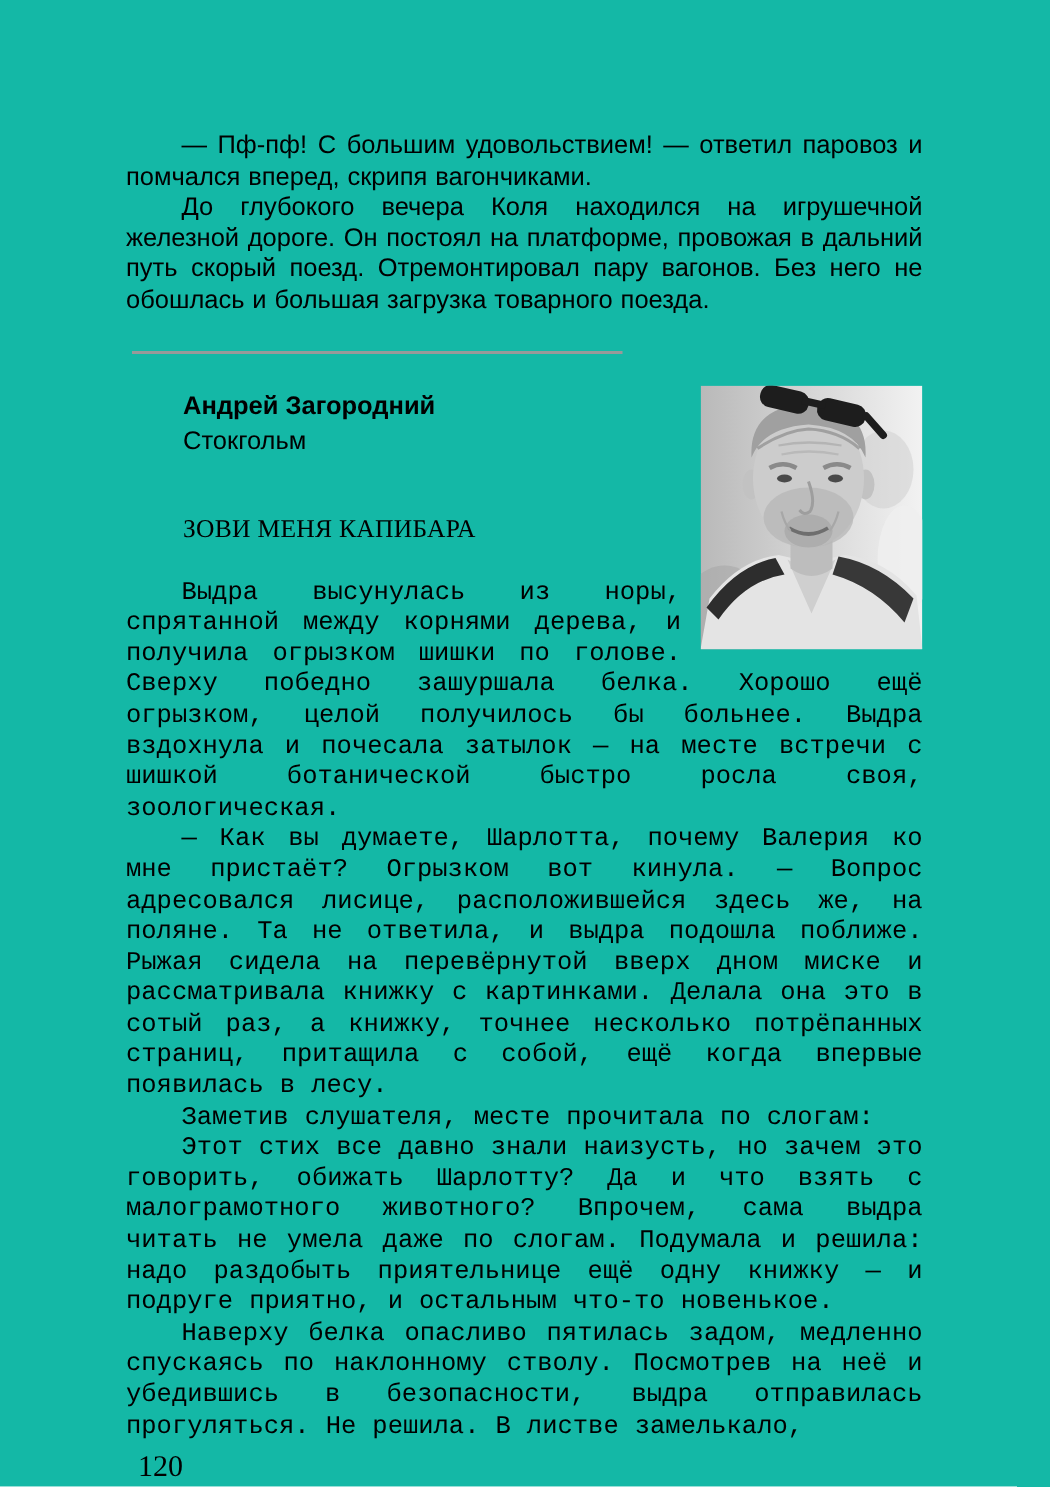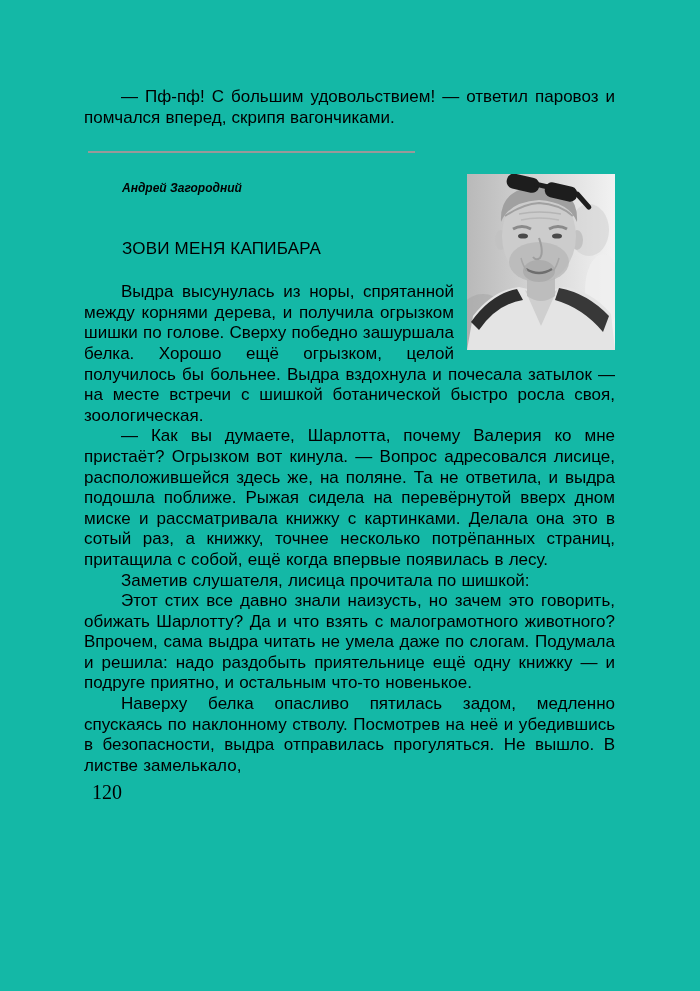--- a/index.html
+++ b/index.html
@@ -35,52 +35,53 @@
   .photo {
     float: right;
     width: 148px;
     height: 176px;
     margin: 21px 0 8px 13px;
     overflow: hidden;
   }
   .photo svg { display: block; }
   .author-name {
     margin: 23px 0 0 38px;
-    font-size: 12px;
+    font-size: 17px;
     font-weight: bold;
     line-height: 24px;
-    font-style: italic;
   }
   .author-city {
     margin: 0 0 0 38px;
     font-size: 17px;
     line-height: 21px;
   }
   .story-title {
     margin: 38px 0 0 38px;
     font-size: 17px;
     line-height: 21px;
     letter-spacing: 0.2px;
+    font-family: Liberation Serif, serif;
   }
-  .story { margin-top: 23px; }
+  .story { margin-top: 23px; font-family: Liberation Mono, monospace; }
   .page-number {
     margin: 4px 0 4px 8px;
     font-family: "Liberation Serif", serif;
     font-size: 20px;
     line-height: 24px;
   }
 </style>
 </head>
 <body>
 
 <div class="page">
   <div class="content">
 
     <div>
         <p class="para">— Пф-пф! С большим удовольствием! — ответил паровоз и помчался вперед, скрипя вагончиками.</p>
+        <p class="para">До глубокого вечера Коля находился на игрушечной железной дороге. Он постоял на платформе, провожая в дальний путь скорый поезд. Отремонтировал пару вагонов. Без него не обошлась и большая загрузка товарного поезда.</p>
       </div>
 
     <hr class="divider">
 
     <div class="photo">
       <svg width="148" height="176" viewBox="0 0 148 176" xmlns="http://www.w3.org/2000/svg">
         <defs>
           <linearGradient id="bgGrad" x1="0" y1="0" x2="1" y2="0">
             <stop offset="0" stop-color="#b9b9b9"></stop>
             <stop offset="0.55" stop-color="#d9d9d9"></stop>
@@ -126,27 +127,28 @@
         <ellipse cx="90" cy="62" rx="5" ry="2.6" fill="#4a4a4a"></ellipse>
 
         <path d="M72 64 Q77 78 73 84 Q69 87 66 83" stroke="#9e9e9e" stroke-width="2" fill="none"></path>
         <path d="M59 95 Q72 103 85 95" stroke="#6e6e6e" stroke-width="2.5" fill="none"></path>
         <path d="M54 84 Q56 92 60 97" stroke="#a7a7a7" stroke-width="1.5" fill="none"></path>
         <path d="M92 84 Q90 92 86 97" stroke="#a7a7a7" stroke-width="1.5" fill="none"></path>
       </svg>
     </div>
 
     <div class="author-name">Андрей Загородний</div>
+    <div class="author-city">Стокгольм</div>
 
     <div class="story-title">ЗОВИ МЕНЯ КАПИБАРА</div>
 
     <div class="story">
         <p class="para">Выдра высунулась из норы, спрятанной между корнями дерева, и получила огрызком шишки по голове. Сверху победно зашуршала белка. Хорошо ещё огрызком, целой получилось бы больнее. Выдра вздохнула и почесала затылок — на месте встречи с шишкой ботанической быстро росла своя, зоологическая.</p>
         <p class="para">— Как вы думаете, Шарлотта, почему Валерия ко мне пристаёт? Огрызком вот кинула. — Вопрос адресовался лисице, расположившейся здесь же, на поляне. Та не ответила, и выдра подошла поближе. Рыжая сидела на перевёрнутой вверх дном миске и рассматривала книжку с картинками. Делала она это в сотый раз, а книжку, точнее несколько потрёпанных страниц, притащила с собой, ещё когда впервые появилась в лесу.</p>
-        <p class="para">Заметив слушателя, лисица прочитала по шишкой:</p>
+        <p class="para">Заметив слушателя, месте прочитала по слогам:</p>
         <p class="para">Этот стих все давно знали наизусть, но зачем это говорить, обижать Шарлотту? Да и что взять с малограмотного животного? Впрочем, сама выдра читать не умела даже по слогам. Подумала и решила: надо раздобыть приятельнице ещё одну книжку — и подруге приятно, и остальным что-то новенькое.</p>
-        <p class="para">Наверху белка опасливо пятилась задом, медленно спускаясь по наклонному стволу. Посмотрев на неё и убедившись в безопасности, выдра отправилась прогуляться. Не вышло. В листве замелькало,</p>
+        <p class="para">Наверху белка опасливо пятилась задом, медленно спускаясь по наклонному стволу. Посмотрев на неё и убедившись в безопасности, выдра отправилась прогуляться. Не решила. В листве замелькало,</p>
       </div>
 
     <div class="page-number">120</div>
 
   </div>
 </div>
 
 </body></html>

